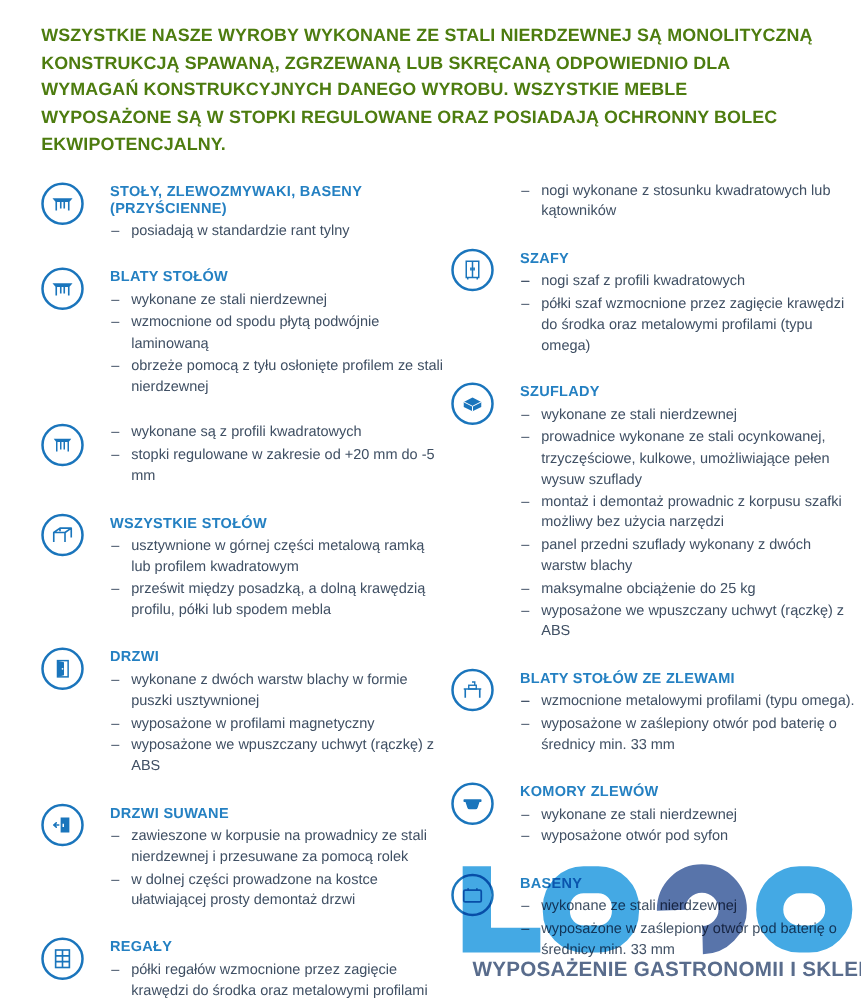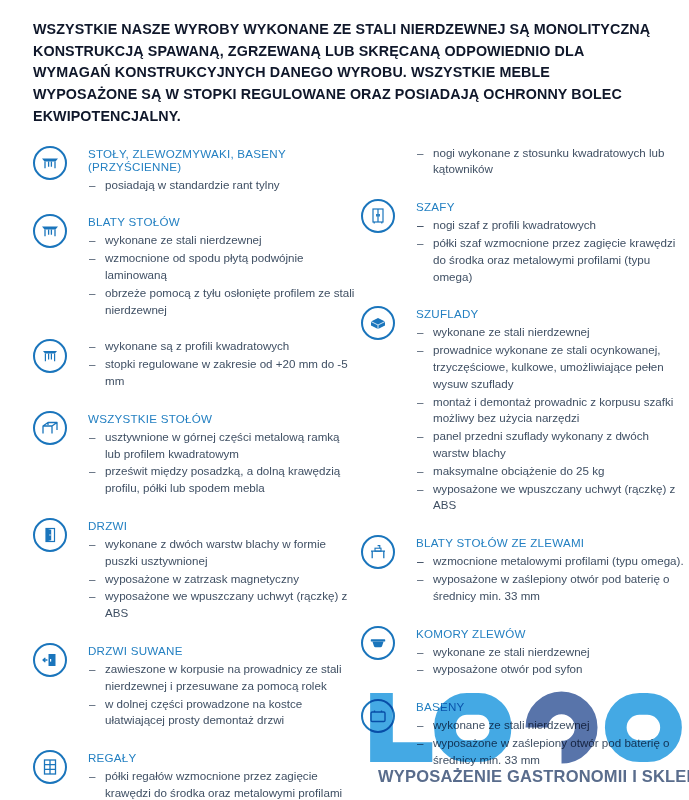--- a/index.html
+++ b/index.html
@@ -2,34 +2,34 @@
 <html><head>
 <meta charset="utf-8">
 <style>
   html,body{margin:0;padding:0;background:#e8e8e8;}
   .page{
     width:689px;height:800px;margin:0 auto;position:relative;overflow:hidden;
     background:#ffffff;font-family:"Liberation Sans",sans-serif;
   }
   .intro{
     margin:0;padding:19px 38px 0 33px;
-    font-size:14.3px;font-weight:700;color:#0f172a;
+    font-size:14.3px;font-weight:700;color:#4d7c0f;
     line-height:1.52;letter-spacing:.1px;
   }
   .columns{display:flex;padding:0 4px 0 33px;margin-top:17px;position:relative;z-index:1;}
   .col{width:328px;flex:none;}
   .sec{display:flex;margin-bottom:19px;}
   .icon-cell{width:55px;flex:none;padding-top:1px;}
   .circle{
     width:34px;height:34px;box-sizing:border-box;border:2px solid #1a75bc;border-radius:50%;
     display:flex;align-items:center;justify-content:center;
   }
   .glyph{width:20px;height:20px;display:block;}
   .txt{flex:1;min-width:0;padding-right:4px;}
-  .sec-title{margin:2px 0 4px;font-size:11.6px;font-weight:400;color:#2480c2;letter-spacing:.25px;}
+  .sec-title{margin:2px 0 4px;font-size:11.6px;font-weight:700;color:#2480c2;letter-spacing:.25px;}
   .bullets{list-style:none;margin:0;padding:0;}
   .bullets li{
     position:relative;padding-left:17px;margin-bottom:1px;
     font-size:11.6px;line-height:1.45;color:#3f4f63;
   }
   .bullets .dash{position:absolute;left:1px;top:0;}
   .watermark{
     position:absolute;left:365px;top:691px;z-index:2;
     mix-blend-mode:multiply;opacity:.93;pointer-events:none;
   }
@@ -121,21 +121,21 @@
                 <rect x="6" y="3.5" width="8.5" height="13" fill="none" stroke="#1a75bc" stroke-width="1.2"></rect>
                 <path d="M6 3.5l5.2 1.3v10.4L6 16.5Z" fill="#1a75bc"></path>
                 <circle cx="10" cy="10" r=".7" fill="#fff"></circle>
               </svg>
             </span>
           </div>
           <div class="txt">
             <h3 class="sec-title">DRZWI</h3>
             <ul class="bullets">
               <li><span class="dash">–</span><span>wykonane z dwóch warstw blachy w formie puszki usztywnionej</span></li>
-              <li><span class="dash">–</span><span>wyposażone w zatrzask magnetyczny</span></li>
+              <li><span class="dash">–</span><span>wyposażone w profilami magnetyczny</span></li>
               <li><span class="dash">–</span><span>wyposażone we wpuszczany uchwyt (rączkę) z ABS</span></li>
             </ul>
           </div>
         </div>
         <div class="sec">
           <div class="icon-cell">
             <span class="circle">
               <svg class="glyph" viewBox="0 0 20 20" aria-hidden="true">
                 <path d="M8.5 4h7v12h-7Z" fill="#1a75bc"></path>
                 <rect x="10" y="9" width="1.2" height="2.6" fill="#fff"></rect>

